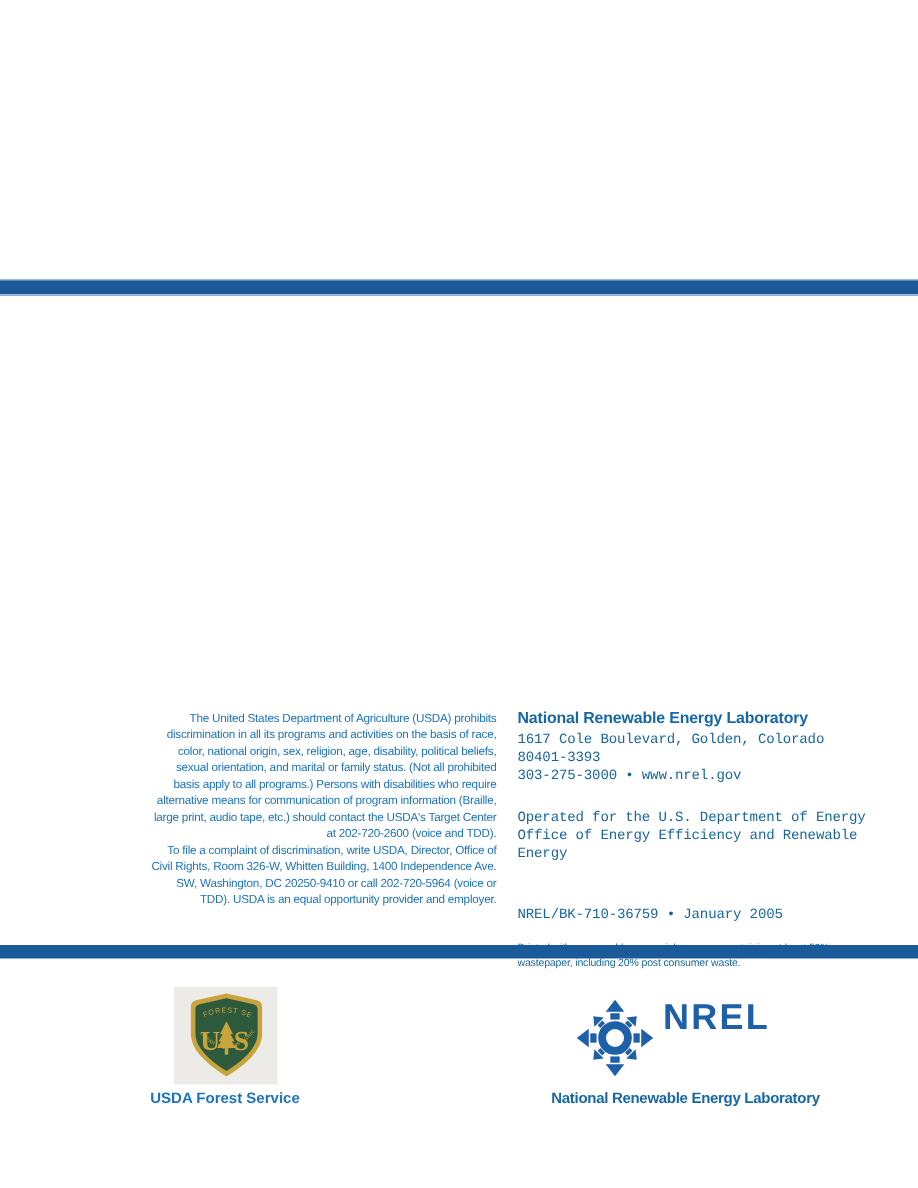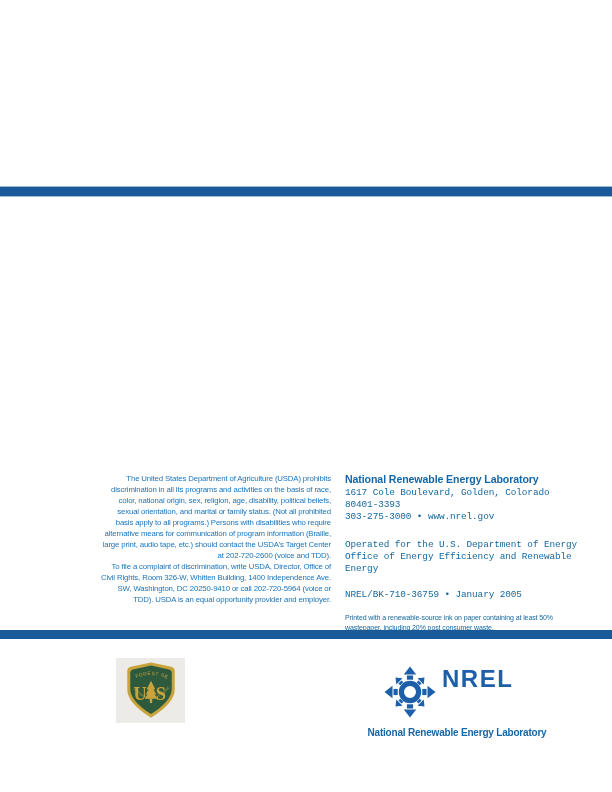--- a/index.html
+++ b/index.html
@@ -18,21 +18,21 @@
   .usda-col p{margin:0;white-space:pre-line;text-align:right;}
   .usda-col p + p{}
   
   .nrel-col{
     position:absolute;left:345px;top:473px;width:240px;
     color:#15689f;font-size:9.4px;line-height:12px;letter-spacing:-0.1px;
   }
   .nrel-name{font-size:10.6px;font-weight:bold;color:#1467a8;margin:0 0 2px 0;}
   .nrel-line{margin:0;font-family:Liberation Mono, monospace;}
   .nrel-block{margin-top:16px;}
-  .nrel-report{margin-top:14px;}
+  .nrel-report{margin-top:29px;}
   .nrel-printed{margin-top:12px;font-size:7px;line-height:9.5px;white-space:pre-line;letter-spacing:-0.1px;}
   
   .usda-logo-patch{
     position:absolute;left:116px;top:658px;width:69px;height:65px;
     background:#edebe7;display:flex;align-items:center;justify-content:center;
   }
   .usda-label{
     position:absolute;left:60px;top:727px;width:180px;text-align:center;
     color:#1b74bc;font-weight:bold;font-size:10px;
   }
@@ -103,20 +103,21 @@
       <text x="14" y="40" font-size="19" font-weight="bold" fill="#c9a33b" font-family="Liberation Serif, serif">U</text>
       <text x="37" y="40" font-size="19" font-weight="bold" fill="#c9a33b" font-family="Liberation Serif, serif">S</text>
       <g fill="#c9a33b">
         <polygon points="32,20 27.5,29 36.5,29"></polygon>
         <polygon points="32,24 26.5,34 37.5,34"></polygon>
         <polygon points="32,28 25.5,38.5 38.5,38.5"></polygon>
         <rect x="30.8" y="38.5" width="2.4" height="4.5"></rect>
       </g>
     </svg>
   </div>
+  <div class="usda-label">USDA Forest Service</div>
 
   <div class="nrel-logo">
     <svg width="52" height="54" viewBox="0 0 52 54">
       <defs>
         <g id="cardArrow" fill="#1d5fa8">
           <polygon points="26,1.5 19.8,9.5 32.2,9.5"></polygon>
           <rect x="22.9" y="10.5" width="6.2" height="4.2"></rect>
         </g>
         <g id="diagArrow" fill="#1d5fa8">
           <polygon points="26,6.5 21.6,12 30.4,12"></polygon>

